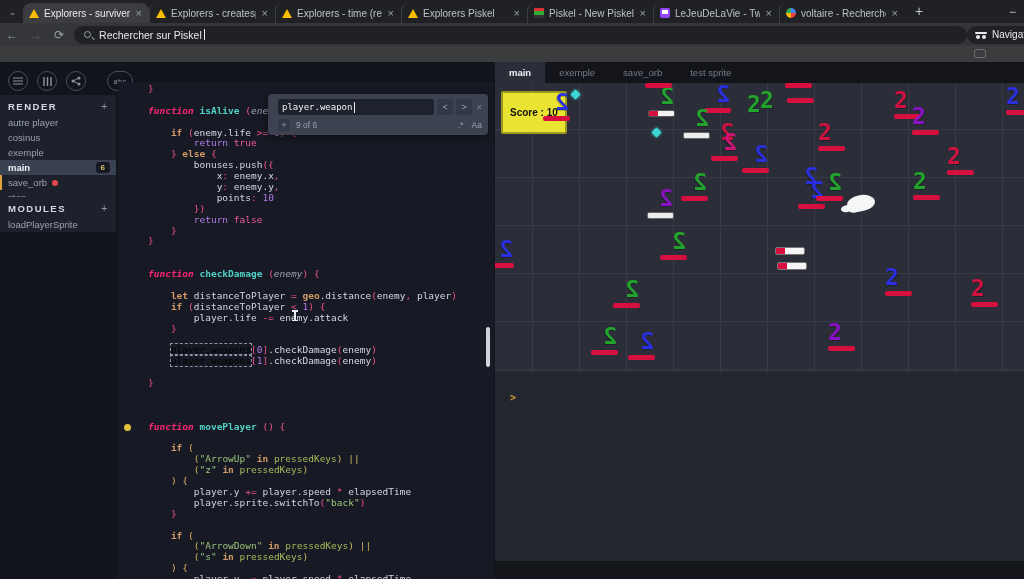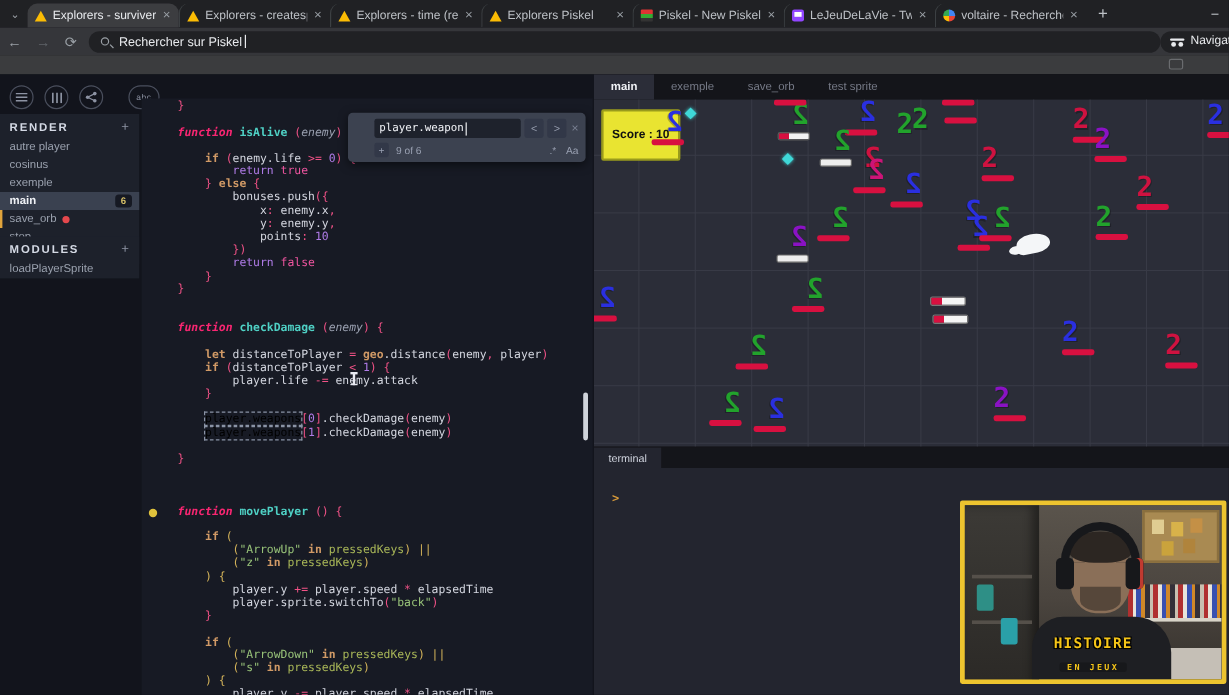--- a/index.html
+++ b/index.html
@@ -73,21 +73,21 @@
   .tk-pk { color:#aab858; }
   .tk-id { color:#d4d7e0; }
   .tk-pr { color:#9aa0b0; font-style:italic; }
   .tk-match { border:1px dashed #8a93a5; margin:-1px; }
   .vscroll { position:absolute; right:4px; top:245px; width:4px; height:40px; background:#cfd3da; border-radius:2px; }
   .ibeam { position:absolute; left:176px; top:228px; width:1.5px; height:11px; background:#e8eaf2; }
   .ibeam:before,.ibeam:after { content:""; position:absolute; left:-2px; width:5.5px; height:1.5px; background:#e8eaf2; }
   .ibeam:after { bottom:0; }
 
   
-  .findbox { position:absolute; right:6px; top:12px; width:198px; background:#3c4250; border-radius:4px; box-shadow:0 2px 8px rgba(0,0,0,.5); padding:5px 6px 4px 22px; z-index:5; }
+  .findbox { position:absolute; right:6px; top:12px; width:220px; background:#3c4250; border-radius:4px; box-shadow:0 2px 8px rgba(0,0,0,.5); padding:5px 6px 4px 10px; z-index:5; }
   .findrow1 { display:flex; gap:3px; align-items:center; }
   .findinput { flex:1; height:16px; background:#1e222c; border-radius:2px; color:#f0f2f6; font-family:"DejaVu Sans Mono", monospace; font-size:9px; display:flex; align-items:center; padding:0 4px; }
   .fnav { width:16px; height:16px; background:#323848; border-radius:2px; color:#9aa1b2; font-size:9px; display:flex; align-items:center; justify-content:center; }
   .fclose { color:#7a8092; font-size:10px; margin-left:1px; }
   .findrow2 { display:flex; align-items:center; gap:6px; margin-top:4px; color:#9aa1b2; font-size:8.5px; }
   .fplus { width:12px; height:12px; background:#323848; border-radius:2px; text-align:center; line-height:12px; }
   .fopts { margin-left:auto; display:flex; gap:8px; }
 
   
   .rpanel { position:absolute; left:495px; top:0; width:529px; height:517px; background:#14151a; }
@@ -359,40 +359,18 @@
         <div class="hbar " style="left: 476px; top: 219px;"></div>
         <div class="hbar " style="left: 150px; top: 0px;"></div>
         <div class="hbar " style="left: 290px; top: 0px;"></div>
         <div class="hbar " style="left: 292px; top: 15px;"></div>
         <div class="hbar dw" style="left: 280px; top: 164px;"></div>
         <div class="hbar dw" style="left: 282px; top: 179px;"></div>
         <div class="gem" style="left: 77px; top: 8px;"></div>
         <div class="gem" style="left: 158px; top: 46px;"></div>
         <div class="ghost" style="left: 352px; top: 112px;"></div>
       </div>
-    <div class="termbar">
-      <div class="termtab">terminal</div>
-    </div>
     <div class="termbody">
       <div class="prompt">&gt;</div>
 
-      <div class="cam">
-        <div class="cam-wall"></div>
-        <div class="cam-shelf"></div>
-        <div class="cam-teal"></div>
-        <div class="cam-cork"></div>
-        <div class="cam-books"></div>
-        <div class="cam-desk"></div>
-        <div class="cam-body"></div>
-        <div class="cam-head"></div>
-        <div class="cam-hair"></div>
-        <div class="cam-beard"></div>
-        <div class="cam-band"></div>
-        <div class="cam-cupL"></div>
-        <div class="cam-cupR"></div>
-        <div class="cam-logo">
-          <div class="l1">HISTOIRE</div>
-          <div class="l2">EN JEUX</div>
-        </div>
-      </div>
     </div>
   </div>
 </div>
 
 </body></html>

